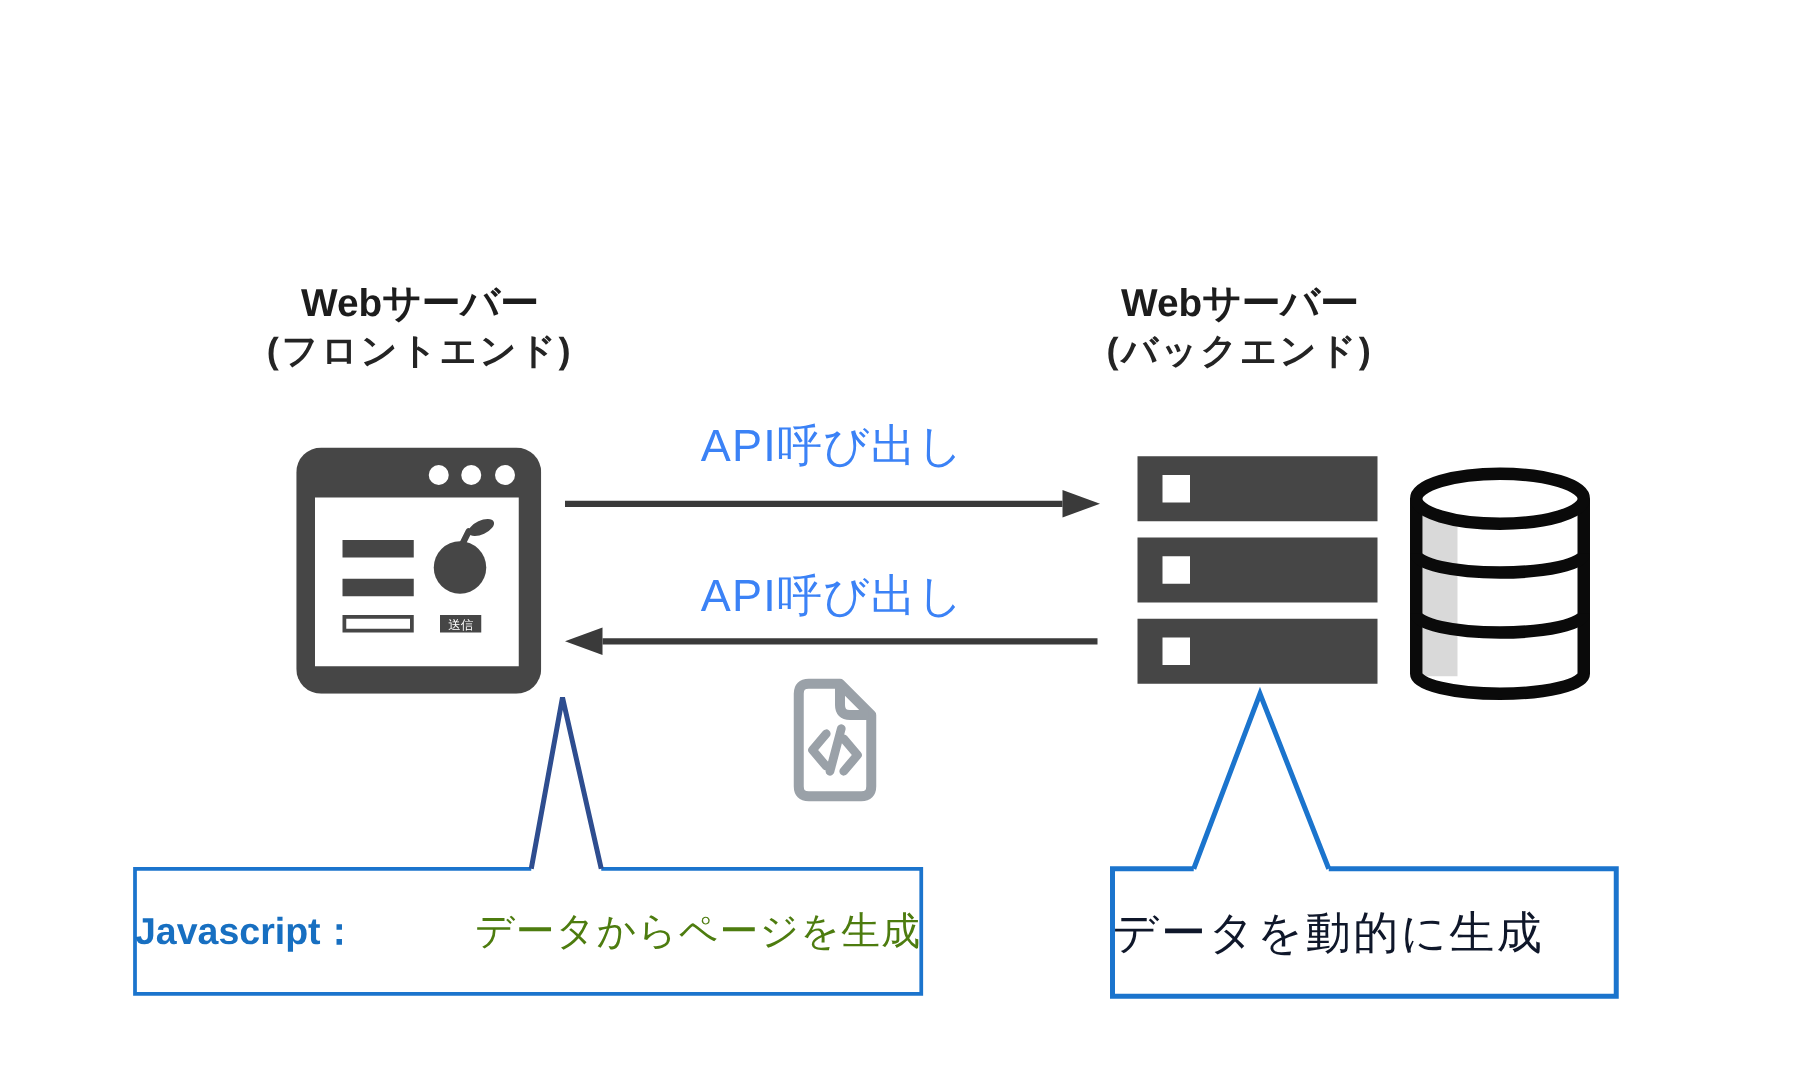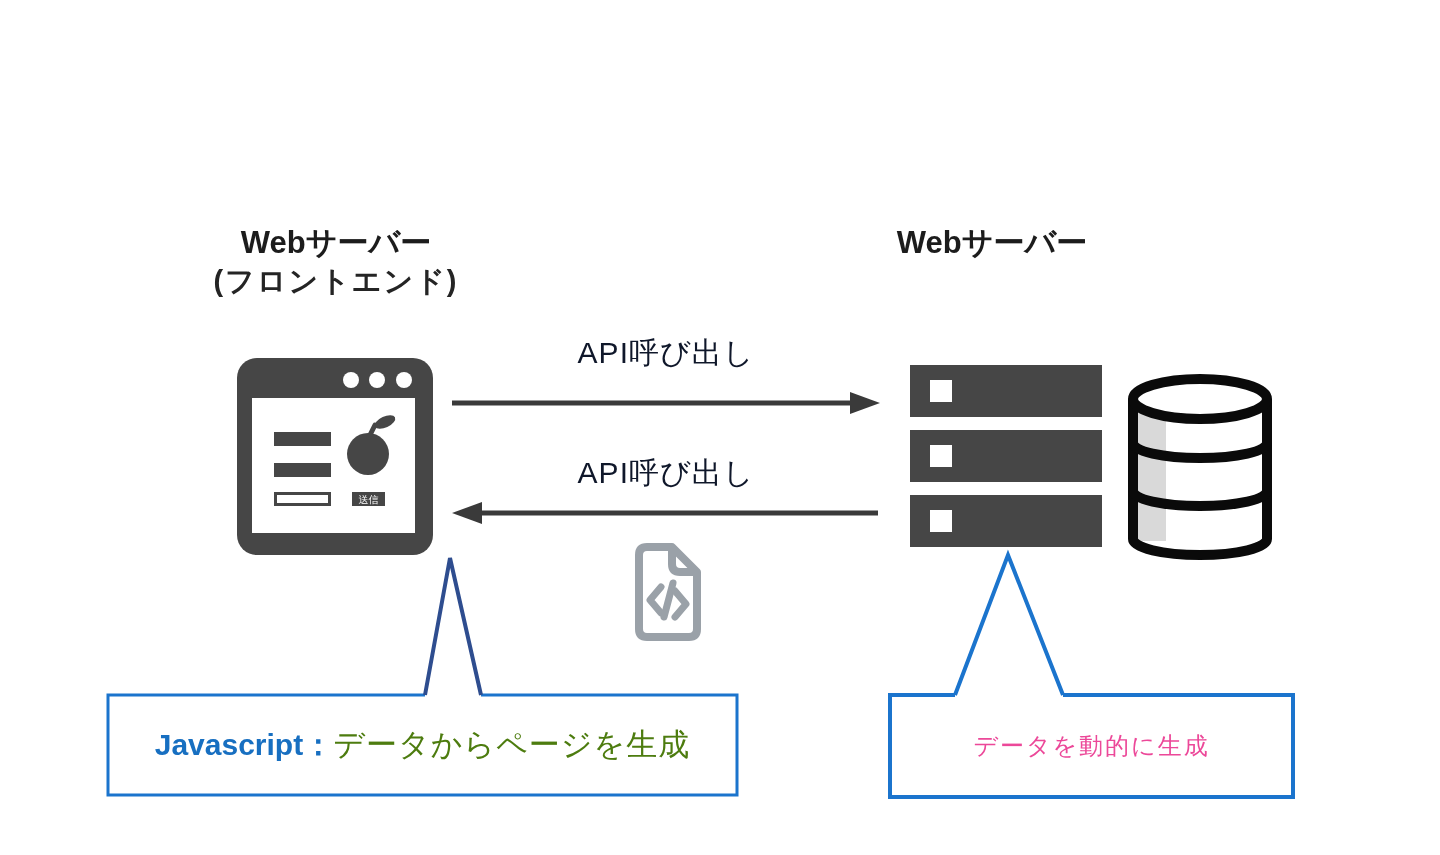--- a/index.html
+++ b/index.html
@@ -12,48 +12,49 @@
     left:62px;top:26px;
     font-size:54px;font-weight:700;color:#1c1c1c;letter-spacing:1px;
   }
 
   .node-label{width:390px;text-align:center;color:#1c1c1c;}
   .node-label .nl-title{font-size:31px;font-weight:700;line-height:1.25;}
   .node-label .nl-sub{font-size:29px;font-weight:700;letter-spacing:2px;line-height:1.3;color:#242424;}
   .browser-label{left:141px;top:224px;}
   .server-label{left:797px;top:224px;}
 
-  .arrow-label{width:432px;text-align:center;font-size:30px;color:#0f172a;letter-spacing:1px;}
+  .arrow-label{width:432px;text-align:center;font-size:36px;color:#3b82f6;letter-spacing:1px;}
   .api-label{left:450px;top:333px;}
   .json-label{left:450px;top:453px;}
 
   .server-rack{left:910px;top:365px;width:192px;}
   .server-unit{width:192px;height:52px;background:#464646;margin-bottom:13px;position:relative;}
   .server-led{position:absolute;left:20px;top:15px;width:22px;height:22px;background:#ffffff;}
 
-  .callout-text{display:flex;align-items:center;justify-content:center;}
+  .callout-text{display:flex;align-items:center;justify-content:space-between;}
   .browser-callout-text{left:108px;top:695px;width:629px;height:100px;}
   .browser-callout-text .js{font-size:30px;font-weight:700;color:#176fc1;}
   .browser-callout-text .body{font-size:31px;color:#4d7c0f;letter-spacing:1px;}
   .server-callout-text{left:890px;top:695px;width:403px;height:102px;
-    font-size:24px;color:#ec4899;letter-spacing:2px;}
+    font-size:36px;color:#0f172a;letter-spacing:2px;}
 </style>
 </head>
 <body>
 
 <div class="slide">
 
 
   <div class="abs node-label browser-label">
     <div class="nl-title">Webサーバー</div>
     <div class="nl-sub">(フロントエンド)</div>
   </div>
 
   <div class="abs node-label server-label">
     <div class="nl-title">Webサーバー</div>
+    <div class="nl-sub">(バックエンド)</div>
   </div>
 
   <svg class="abs" style="left:237px;top:358px;" width="196" height="197" viewBox="0 0 196 197">
     <rect x="0" y="0" width="196" height="197" rx="20" fill="#464646"></rect>
     <circle cx="114" cy="22" r="8" fill="#ffffff"></circle>
     <circle cx="140" cy="22" r="8" fill="#ffffff"></circle>
     <circle cx="167" cy="22" r="8" fill="#ffffff"></circle>
     <rect x="15" y="40" width="163" height="135" fill="#ffffff"></rect>
     <rect x="37" y="74" width="57" height="14" fill="#464646"></rect>
     <rect x="37" y="105" width="57" height="14" fill="#464646"></rect>

